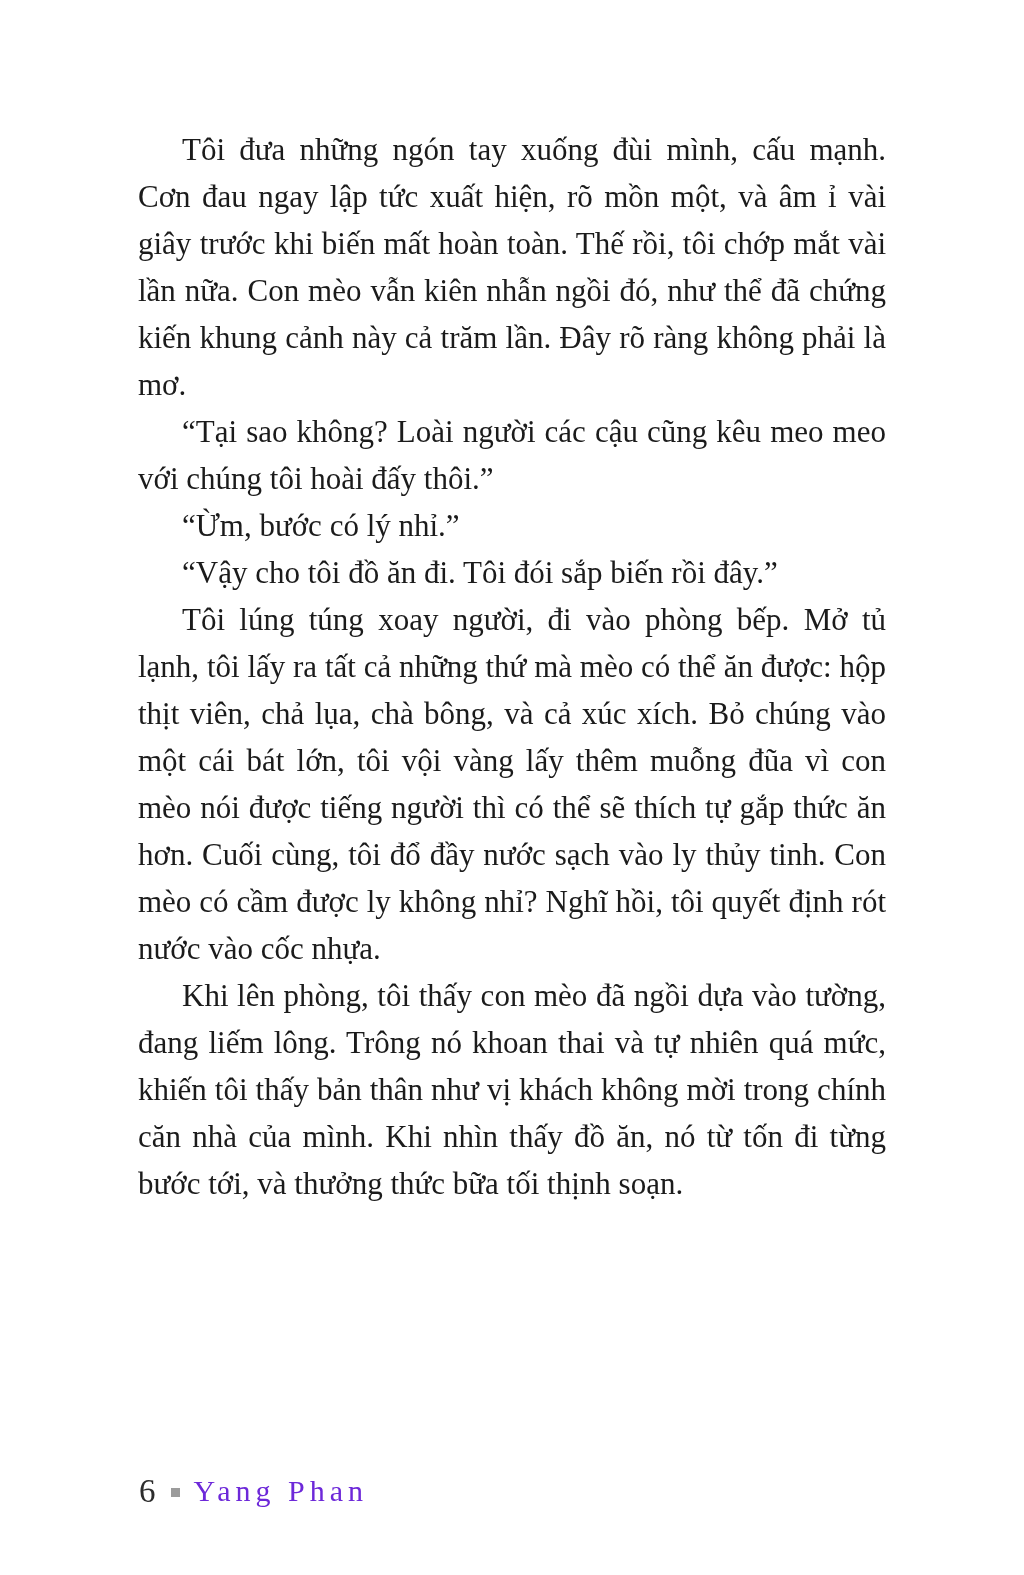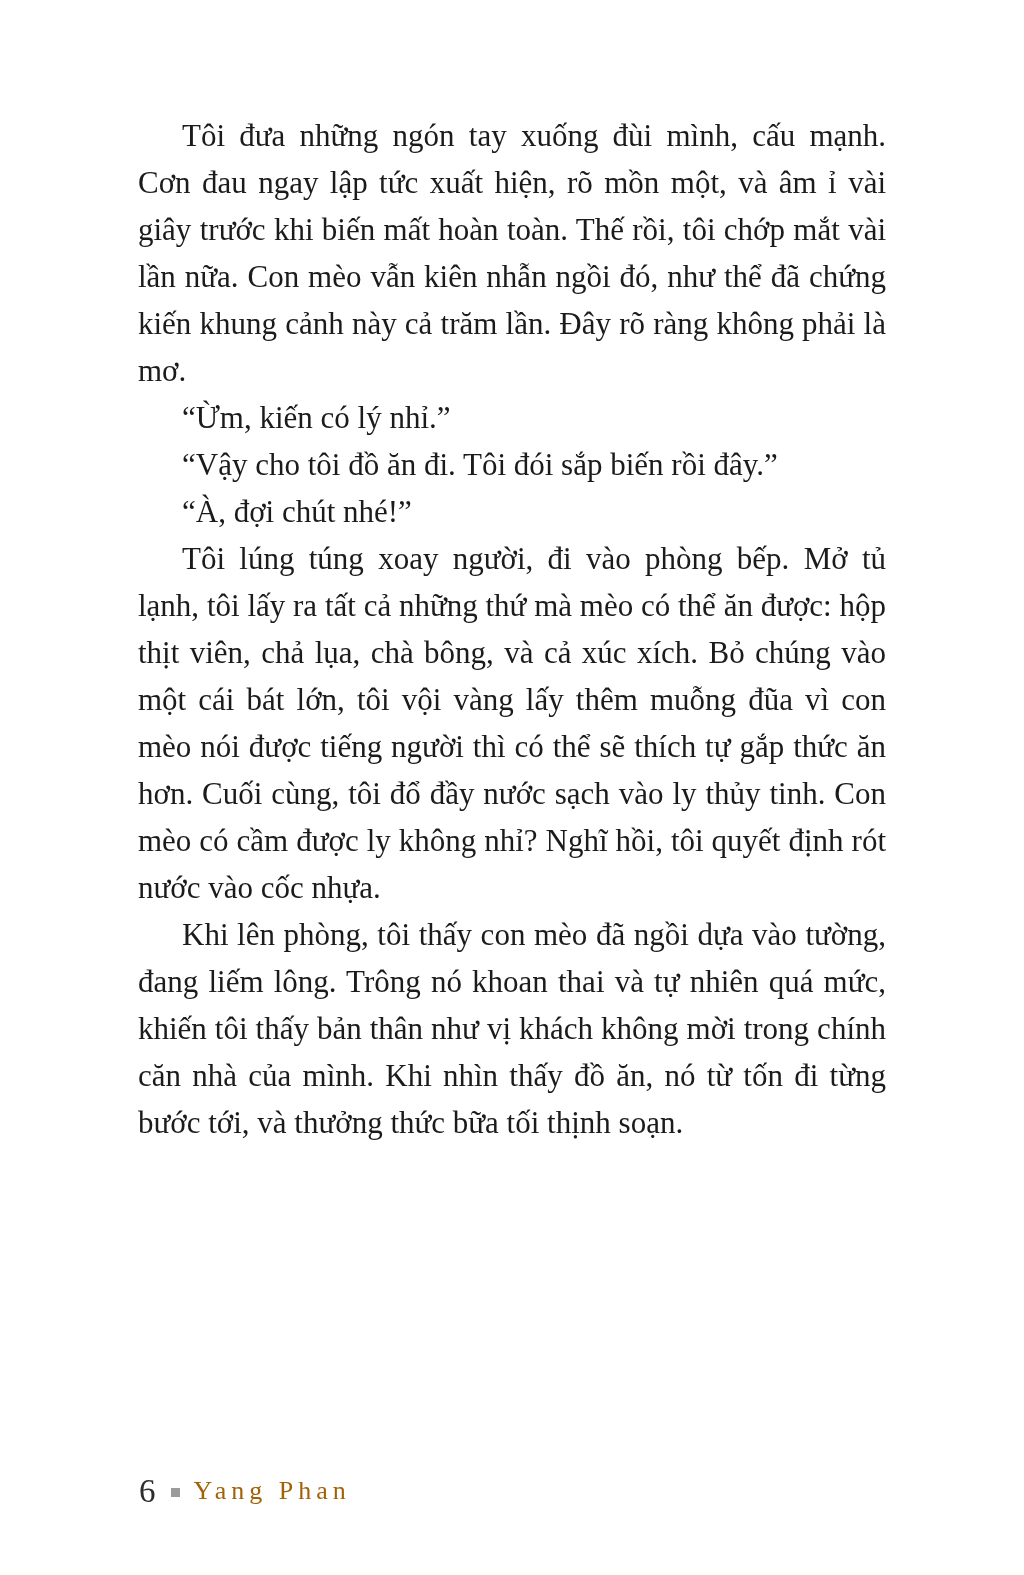--- a/index.html
+++ b/index.html
@@ -16,21 +16,21 @@
   }
   .book-page {
     position: absolute;
     inset: 0;
     background: #ffffff;
   }
   .text-block {
     position: absolute;
     left: 138px;
     width: 748px;
-    top: 112px;
+    top: 126px;
     color: #1b1b1b;
     font-size: 31px;
     line-height: 47px;
     text-align: justify;
   }
   .para {
     margin: 0;
     padding: 0;
     text-indent: 44px;
   }
@@ -49,36 +49,36 @@
     color: #2d2d2d;
   }
   .square-separator {
     display: inline-block;
     width: 9px;
     height: 9px;
     background: #9b9b9b;
     margin: 2px 14px 0 15px;
   }
   .author-name {
-    font-size: 26px;
+    font-size: 30px;
     line-height: 1;
     letter-spacing: 5px;
-    color: #a16207;
+    color: #6d28d9;
   }
 </style>
 </head>
 <body>
 
 <div class="book-page">
 
   <main class="text-block">
     <p class="para">Tôi đưa những ngón tay xuống đùi mình, cấu mạnh. Cơn đau ngay lập tức xuất hiện, rõ mồn một, và âm ỉ vài giây trước khi biến mất hoàn toàn. Thế rồi, tôi chớp mắt vài lần nữa. Con mèo vẫn kiên nhẫn ngồi đó, như thể đã chứng kiến khung cảnh này cả trăm lần. Đây rõ ràng không phải là mơ.</p>
-    <p class="para">“Ừm, kiến có lý nhỉ.”</p>
+    <p class="para">“Tại sao không? Loài người các cậu cũng kêu meo meo với chúng tôi hoài đấy thôi.”</p>
+    <p class="para">“Ừm, bước có lý nhỉ.”</p>
     <p class="para">“Vậy cho tôi đồ ăn đi. Tôi đói sắp biến rồi đây.”</p>
-    <p class="para">“À, đợi chút nhé!”</p>
     <p class="para">Tôi lúng túng xoay người, đi vào phòng bếp. Mở tủ lạnh, tôi lấy ra tất cả những thứ mà mèo có thể ăn được: hộp thịt viên, chả lụa, chà bông, và cả xúc xích. Bỏ chúng vào một cái bát lớn, tôi vội vàng lấy thêm muỗng đũa vì con mèo nói được tiếng người thì có thể sẽ thích tự gắp thức ăn hơn. Cuối cùng, tôi đổ đầy nước sạch vào ly thủy tinh. Con mèo có cầm được ly không nhỉ? Nghĩ hồi, tôi quyết định rót nước vào cốc nhựa.</p>
     <p class="para">Khi lên phòng, tôi thấy con mèo đã ngồi dựa vào tường, đang liếm lông. Trông nó khoan thai và tự nhiên quá mức, khiến tôi thấy bản thân như vị khách không mời trong chính căn nhà của mình. Khi nhìn thấy đồ ăn, nó từ tốn đi từng bước tới, và thưởng thức bữa tối thịnh soạn.</p>
   </main>
 
   <footer class="page-footer">
     <span class="page-number">6</span>
     <span class="square-separator"></span>
     <span class="author-name">Yang Phan</span>
   </footer>
 

